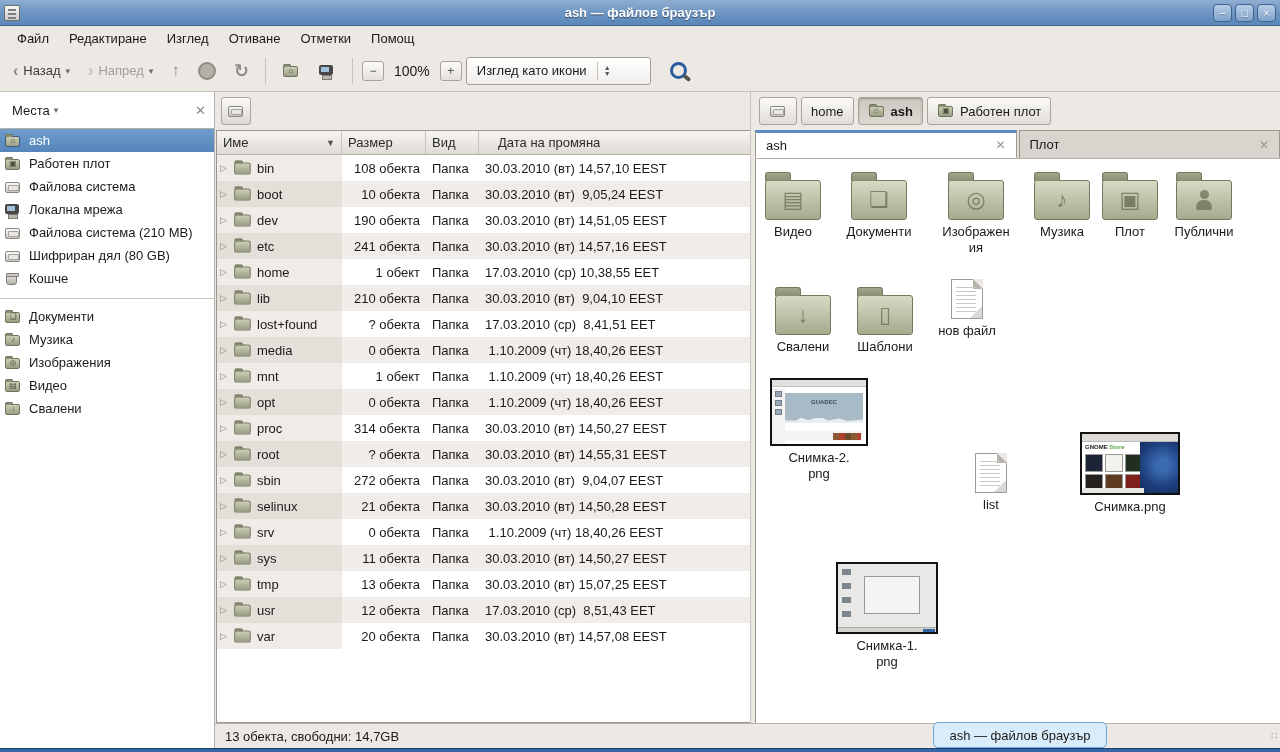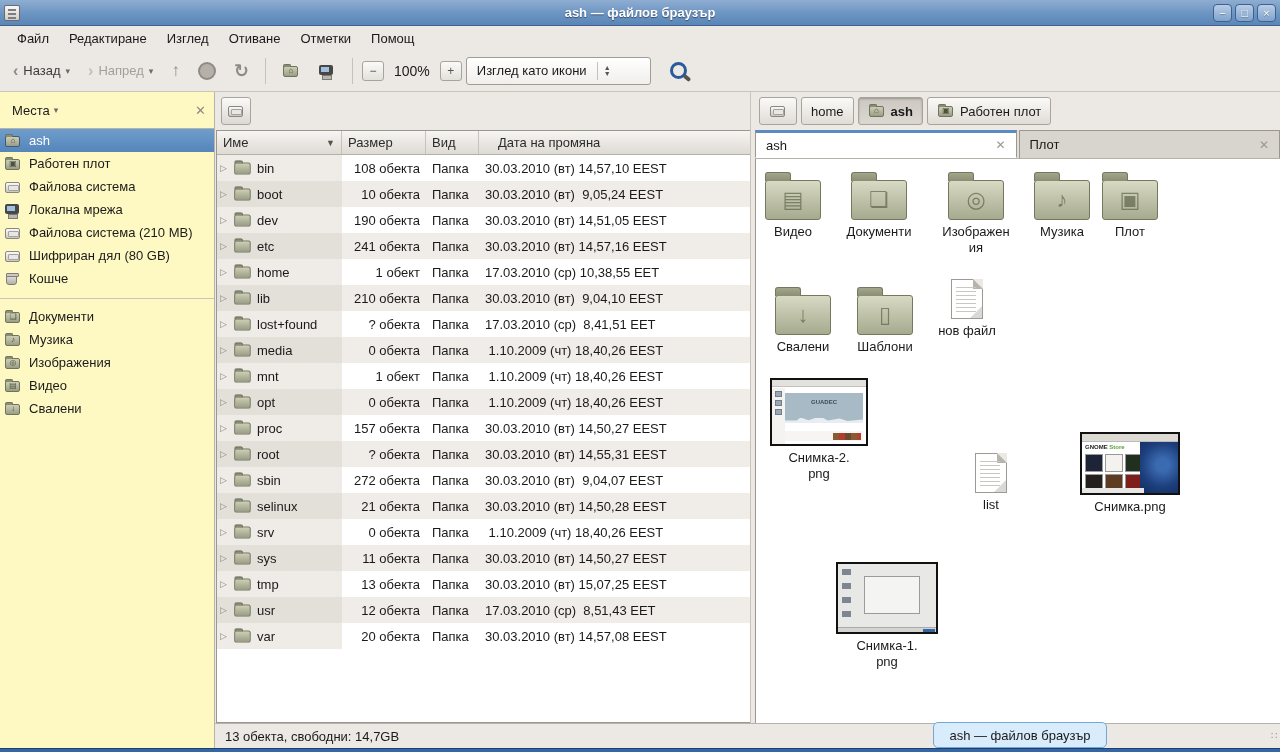--- a/index.html
+++ b/index.html
@@ -36,21 +36,21 @@
   .zoombtn { width:22px; height:20px; border:1px solid #a8a39b; border-radius:3px; background:linear-gradient(#fbfaf8,#e4e1db); text-align:center; line-height:18px; font-size:12px; color:#555; }
   .zoom-level { padding:0 6px; font-size:14px; }
   .combo { display:flex; align-items:center; height:28px; border:1px solid #a19c94; border-radius:3px; background:linear-gradient(#fff,#f1efec); padding:0 6px 0 10px; gap:10px; min-width:185px; }
   .combo .spin { display:flex; flex-direction:column; font-size:7px; line-height:6px; color:#555; border-left:1px solid #c5c1ba; padding-left:6px; height:18px; justify-content:center; }
   .search-glyph { width:17px; height:17px; border:3px solid #2a5a9e; border-radius:50%; position:relative; margin-left:8px; }
   .search-glyph::after { content:""; position:absolute; width:8px; height:4px; background:#56524c; right:-7px; bottom:-4px; transform:rotate(40deg); border-radius:2px; }
 
   
   .main { position:absolute; left:0; top:92px; width:1280px; height:631px; display:flex; }
   
-  .sidebar { width:215px; background:#fef9c3; border-right:1px solid #b7b2aa; display:flex; flex-direction:column; height:656px; }
+  .sidebar { width:215px; background:#ffffff; border-right:1px solid #b7b2aa; display:flex; flex-direction:column; height:656px; }
   .sidebar-header { height:36px; display:flex; align-items:center; padding:0 8px 0 12px; }
   .sidebar-close { margin-left:auto; color:#8d8a84; font-size:13px; }
   .place-list { border-top:1px solid #b7b2aa; }
   .place-item { height:23px; display:flex; align-items:center; gap:7px; padding-left:4px; }
   .place-item.selected { background:linear-gradient(#6f9dcc,#5585ba); color:#fff; }
   .place-sep { height:9px; border-bottom:1px solid #cac5bd; margin-bottom:6px; }
 
   
   .si { width:18px; height:16px; position:relative; flex:none; display:inline-block; }
   .si-folder { position:absolute; left:1px; top:3px; width:15px; height:11px; background:linear-gradient(#cccfb4,#9a9e85); border:1px solid #70745c; border-radius:2px; }
@@ -393,21 +393,21 @@
      <span class="tc tc-date"> 1.10.2009 (чт) 18,40,26 EEST</span>
    </div>
             <div class="trow">
      <span class="tc tc-name"><span class="expander">▷</span><span class="si"><span class="si-folder"></span></span><span>opt</span></span>
      <span class="tc tc-size">0 обекта</span>
      <span class="tc tc-kind">Папка</span>
      <span class="tc tc-date"> 1.10.2009 (чт) 18,40,26 EEST</span>
    </div>
             <div class="trow">
      <span class="tc tc-name"><span class="expander">▷</span><span class="si"><span class="si-folder"></span></span><span>proc</span></span>
-     <span class="tc tc-size">157 обекта</span>
+     <span class="tc tc-size">314 обекта</span>
      <span class="tc tc-kind">Папка</span>
      <span class="tc tc-date">30.03.2010 (вт) 14,50,27 EEST</span>
    </div>
             <div class="trow">
      <span class="tc tc-name"><span class="expander">▷</span><span class="si"><span class="si-folder"></span></span><span>root</span></span>
      <span class="tc tc-size">? обекта</span>
      <span class="tc tc-kind">Папка</span>
      <span class="tc tc-date">30.03.2010 (вт) 14,55,31 EEST</span>
    </div>
             <div class="trow">
@@ -518,20 +518,28 @@
               <span class="emblem">♪</span>
             </span>
             <span class="ivlabel">Музика</span>
           </div>
           <div class="ivitem" style="left:338px;top:12px;width:72px">
        <span class="folder-lg">
               <span class="emblem">▣</span>
             </span>
             <span class="ivlabel">Плот</span>
           </div>
+          <div class="ivitem" style="left:404px;top:12px;width:88px">
+       <span class="folder-lg">
+              <span class="emblem">
+                <span class="emblem-person"></span>
+              </span>
+            </span>
+            <span class="ivlabel">Публични</span>
+          </div>
           <div class="ivitem" style="left:8px;top:127px;width:78px">
        <span class="folder-lg">
               <span class="emblem">↓</span>
             </span>
             <span class="ivlabel">Свалени</span>
           </div>
           <div class="ivitem" style="left:89px;top:127px;width:80px">
        <span class="folder-lg">
               <span class="emblem">▯</span>
             </span>

